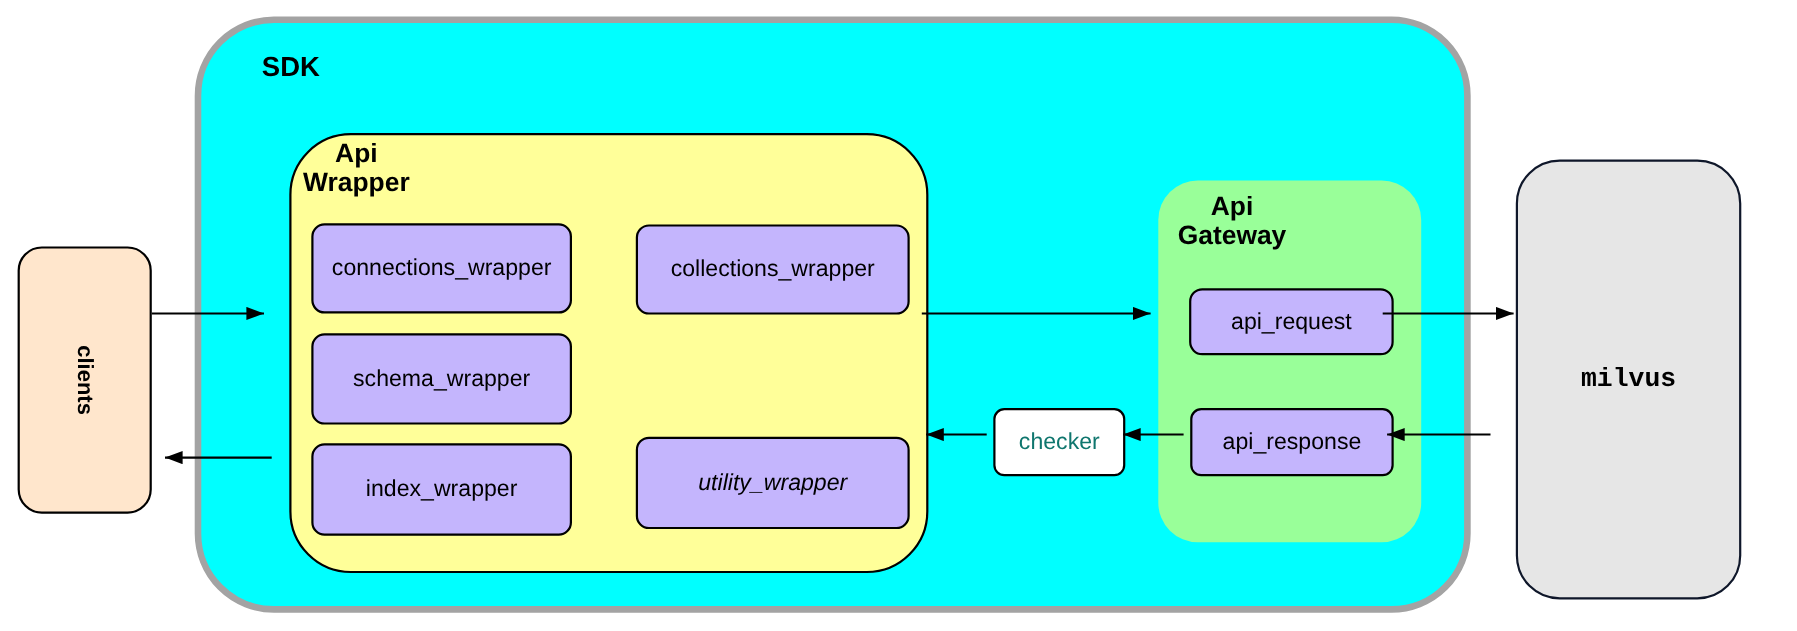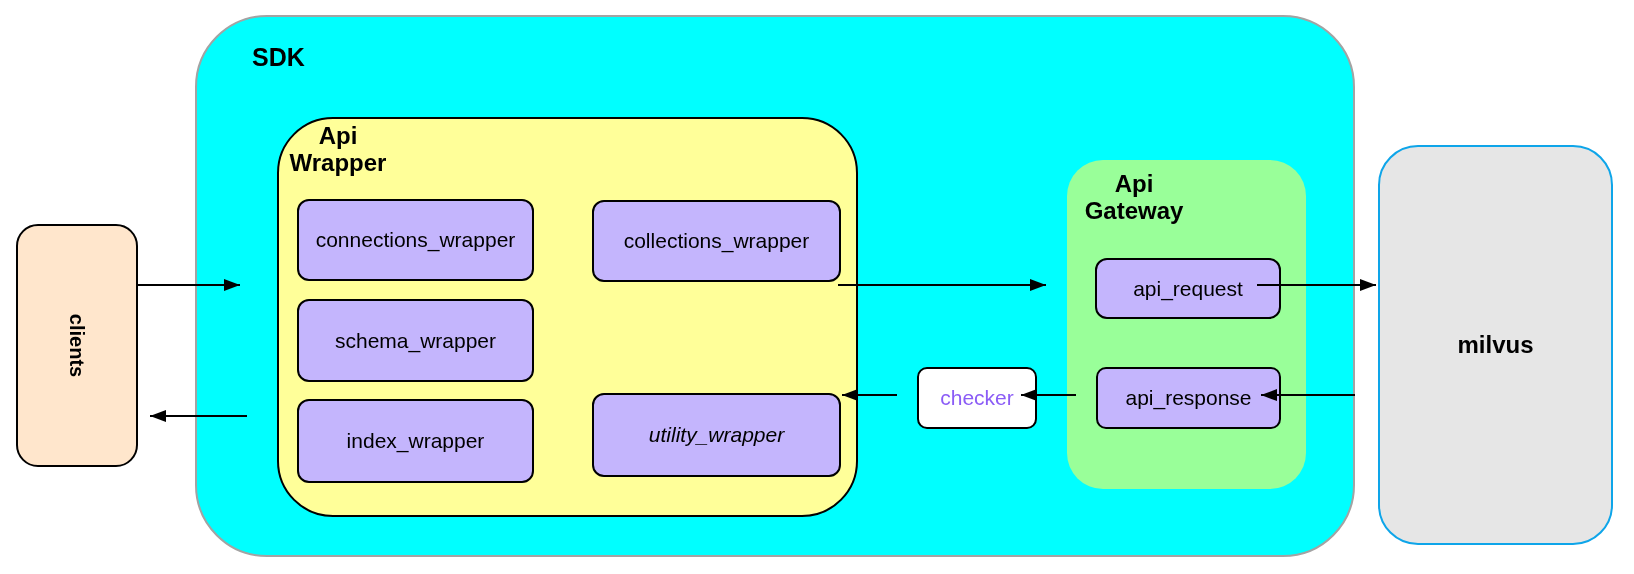--- a/index.html
+++ b/index.html
@@ -1,45 +1,45 @@
 <!DOCTYPE html>
 <html><head>
 <meta charset="utf-8">
 <style>
   html,body{margin:0;padding:0;background:#ffffff;font-family:"Liberation Sans",sans-serif;}
   .canvas{position:relative;width:1634px;height:574px;background:#ffffff;overflow:hidden;}
   .box{position:absolute;box-sizing:border-box;}
   .arrows{position:absolute;left:0;top:0;width:1634px;height:574px;pointer-events:none;}
 
   
-  .sdk{left:177px;top:15px;width:1160px;height:542px;background:#00ffff;border:2px solid #a3a3a3;border-radius:72px;margin-left:18px;}
+  .sdk{left:177px;top:15px;width:1160px;height:542px;background:#00ffff;border:6px solid #a3a3a3;border-radius:72px;}
   .sdk-label{position:absolute;left:55px;top:26px;font-size:25px;font-weight:bold;color:#000;}
 
   .clients{left:16px;top:224px;width:122px;height:243px;background:#ffe6cc;border:2px solid #000;border-radius:22px;display:flex;align-items:center;justify-content:center;}
   .clients-label{font-size:20px;font-weight:bold;color:#000;transform:rotate(90deg);white-space:nowrap;}
 
   .api-wrapper{left:80px;top:100px;width:581px;height:400px;background:#ffff99;border:2px solid #000;border-radius:56px;}
   .aw-label{position:absolute;left:6px;top:3px;width:106px;text-align:center;font-size:24px;font-weight:bold;line-height:27px;color:#000;}
 
   .api-gateway{left:870px;top:143px;width:239px;height:329px;background:#99ff99;border-radius:36px;}
   .ag-label{position:absolute;left:16px;top:10px;width:102px;text-align:center;font-size:24px;font-weight:bold;line-height:27px;color:#000;}
 
-  .milvus{left:1378px;top:145px;width:235px;height:400px;background:#e6e6e6;border:2px solid #0ea5e9;border-radius:40px;display:flex;align-items:center;justify-content:center;}
+  .milvus{left:1378px;top:145px;width:205px;height:400px;background:#e6e6e6;border:2px solid #0f172a;border-radius:40px;display:flex;align-items:center;justify-content:center;font-family:Liberation Mono, monospace;}
   .milvus-label{font-size:24px;font-weight:bold;color:#000;}
 
   
   .wbox{position:absolute;background:#c4b5fd;border:2px solid #000;border-radius:12px;display:flex;align-items:center;justify-content:center;font-size:21px;color:#000;}
   .b-connections{left:18px;top:80px;width:233px;height:78px;}
   .b-collections{left:313px;top:81px;width:245px;height:78px;}
   .b-schema{left:18px;top:180px;width:233px;height:79px;}
   .b-partition{left:313px;top:181px;width:245px;height:79px;}
   .b-index{left:18px;top:280px;width:233px;height:80px;}
   .b-utility{left:313px;top:274px;width:245px;height:80px;font-style:italic;}
 
-  .checker{left:720px;top:350px;width:120px;height:62px;background:#ffffff;border:2px solid #000;border-radius:10px;display:flex;align-items:center;justify-content:center;font-size:21px;color:#8b5cf6;}
+  .checker{left:720px;top:350px;width:120px;height:62px;background:#ffffff;border:2px solid #000;border-radius:10px;display:flex;align-items:center;justify-content:center;font-size:21px;color:#0f766e;}
   .b-request{left:28px;top:98px;width:182px;height:57px;border-radius:12px;}
   .b-response{left:29px;top:207px;width:181px;height:58px;border-radius:10px;}
 </style>
 </head>
 <body>
 
 <div class="canvas">
 
   <div class="box sdk">
     <div class="sdk-label">SDK</div>

